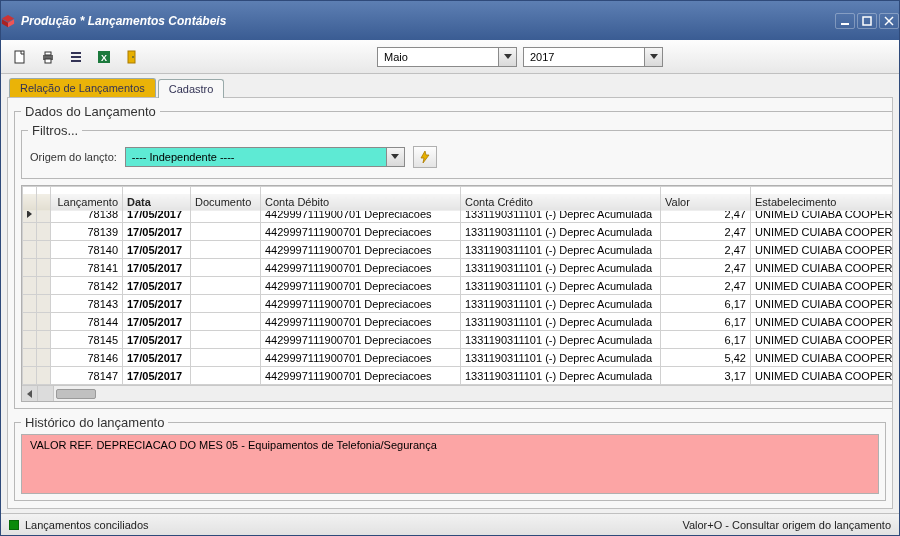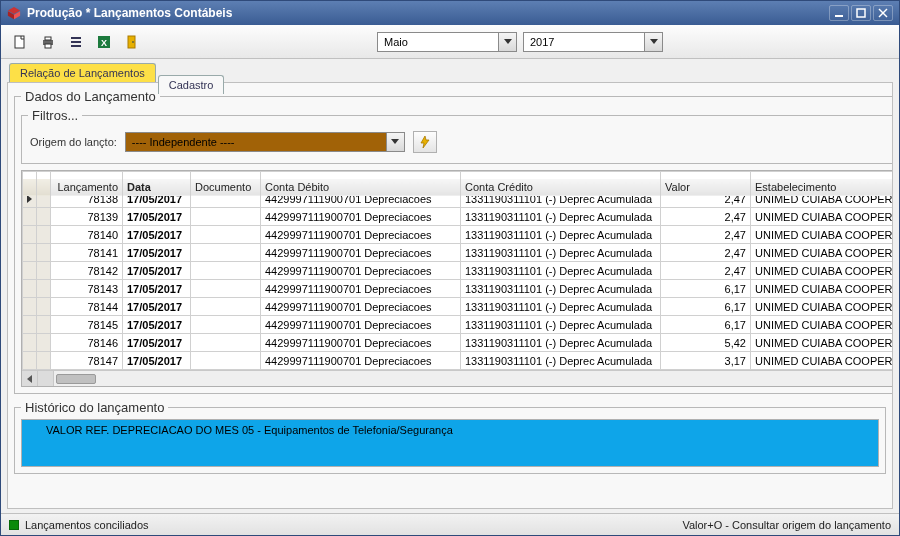--- a/index.html
+++ b/index.html
@@ -1,37 +1,37 @@
 <!DOCTYPE html>
 <html><head>
 <meta charset="utf-8">
 <style>
   * { box-sizing: border-box; }
   html, body { margin:0; padding:0; font-family: Tahoma, Arial, sans-serif; font-size:11px; color:#000; background:#fff; }
   .window { width:900px; height:536px; background:#f0f0f0; border:1px solid #2f4a7a; position:relative; display:flex; flex-direction:column; }
-  .titlebar { height:24px; background:linear-gradient(180deg,#5d7fb3 0%,#3a5c93 100%); display:flex; align-items:center; padding:0 6px; color:#fff; font-weight:bold; font-size:12px; }
+  .titlebar { height:39px; background:linear-gradient(180deg,#5d7fb3 0%,#3a5c93 100%); display:flex; align-items:center; padding:0 0; color:#fff; font-weight:bold; font-size:12px;font-style:italic; }
   .titlebar .ticon { width:14px; height:14px; margin-right:6px; }
   .titlebar .spacer { flex:1; }
   .titlebar .winbtn { width:20px; height:16px; margin-left:2px; display:flex; align-items:center; justify-content:center; cursor:pointer; border:1px solid rgba(255,255,255,0.3); border-radius:2px; }
   .titlebar .winbtn svg { stroke:#fff; }
   .toolbar { height:34px; background:linear-gradient(180deg,#fdfdfd,#e8e8e8); border-bottom:1px solid #c0c0c0; display:flex; align-items:center; padding:0 8px; gap:6px; }
   .tbtn { width:22px; height:22px; display:flex; align-items:center; justify-content:center; cursor:pointer; border:1px solid transparent; }
   .toolbar .mid { flex:1; display:flex; justify-content:center; gap:6px; }
   .combo { display:flex; align-items:center; background:#fff; border:1px solid #8a8a8a; height:20px; }
   .combo span { padding:0 6px; min-width:120px; }
   .combo .arrow { width:18px; height:18px; background:linear-gradient(180deg,#f5f5f5,#d9d9d9); border-left:1px solid #8a8a8a; display:flex; align-items:center; justify-content:center; }
   .tabs { display:flex; align-items:flex-end; padding:4px 8px 0 8px; gap:2px; }
-  .tab { padding:3px 10px; border:1px solid #9aa; border-bottom:none; background:#fde047; color:#335; cursor:pointer; border-radius:3px 3px 0 0; font-size:11px; }
-  .tab.active { background:#f8f8f8; font-weight:normal; position:relative; top:12px; }
+  .tab { padding:3px 10px; border:1px solid #9aa; border-bottom:none; background:#eab308; color:#335; cursor:pointer; border-radius:3px 3px 0 0; font-size:11px; }
+  .tab.active { background:#f8f8f8; font-weight:normal; position:relative; top:1px; }
   .content { flex:1; margin:0 6px 4px 6px; border:1px solid #bfbfbf; background:#f8f8f8; padding:6px; display:flex; flex-direction:column; overflow:hidden; }
   fieldset { border:1px solid #b8b8b8; margin:0 0 6px 0; padding:4px 6px 6px 6px; }
   fieldset > legend { font-size:13px; color:#333; padding:0 4px; }
   .filterline { display:flex; align-items:center; gap:8px; padding:4px 2px; }
   .filterline label { color:#333; }
-  .origem { display:flex; align-items:center; background:#a16207; border:1px solid #8a8a8a; height:20px; }
+  .origem { display:flex; align-items:center; background:#5eead4; border:1px solid #8a8a8a; height:20px; }
   .origem span { padding:0 6px; width:260px; }
   .origem .arrow { width:18px; height:18px; background:linear-gradient(180deg,#f5f5f5,#d9d9d9); border-left:1px solid #8a8a8a; display:flex; align-items:center; justify-content:center; }
   .bolt { width:24px; height:22px; display:flex; align-items:center; justify-content:center; border:1px solid #b0b0b0; background:linear-gradient(180deg,#fdfdfd,#e4e4e4); cursor:pointer; }
   .gridwrap { flex:1; display:flex; flex-direction:column; border:1px solid #b0b0b0; background:#fff; min-height:0; }
   table { border-collapse:collapse; width:100%; table-layout:fixed; font-size:11px; }
   th, td { border:1px solid #d0d0d0; padding:2px 4px; white-space:nowrap; overflow:hidden; text-overflow:clip; height:18px; }
   th { background:linear-gradient(180deg,#f7f7f7,#e4e4e4); font-weight:normal; text-align:left; color:#222; position:sticky; top:7px; }
   .col-ind { width:14px; background:#ece9e1; }
   .col-ind2 { width:14px; background:#ece9e1; }
   td.col-ind, td.col-ind2 { background:#ece9e1; }
@@ -40,21 +40,21 @@
   .col-doc  { width:70px; }
   .col-deb  { width:200px; }
   .col-cred { width:200px; }
   .col-val  { width:90px; text-align:left; }
   .col-est  { width:142px; }
   td.col-lanc { text-align:right; }
   td.col-val  { text-align:right; }
   .hscroll { height:16px; background:#efefef; border-top:1px solid #c8c8c8; display:flex; align-items:center; }
   .hscroll .nub { width:16px; height:100%; background:#dcdcdc; border-right:1px solid #c8c8c8; display:flex; align-items:center; justify-content:center; cursor:pointer; }
   .hscroll .thumb { height:10px; margin:0 2px; width:40px; background:#c0c0c0; border:1px solid #9a9a9a; border-radius:2px; }
-  .histbox { background:#0ea5e9; border:1px solid #b0b0b0; height:48px; padding:4px 24px; }
+  .histbox { background:#fca5a5; border:1px solid #b0b0b0; height:60px; padding:4px 8px; }
   .statusbar { height:22px; border-top:1px solid #c0c0c0; background:linear-gradient(180deg,#f2f2f2,#e2e2e2); display:flex; align-items:center; padding:0 8px; font-size:11px; color:#222; }
   .statusbar .sq { width:10px; height:10px; background:#0a8a0a; margin-right:6px; border:1px solid #066806; }
   .statusbar .sep { flex:1; }
   .rowind { display:flex; align-items:center; justify-content:center; height:100%; }
   .tri { width:0; height:0; border-top:4px solid transparent; border-bottom:4px solid transparent; border-left:5px solid #333; }
   .gridscroll { display:flex; flex:1; min-height:0; }
   .gridscroll .left { flex:1; overflow:hidden; }
   th.col-ind, th.col-ind2 { background:linear-gradient(180deg,#f2efe6,#e2ded1); }
 </style>
 </head>

